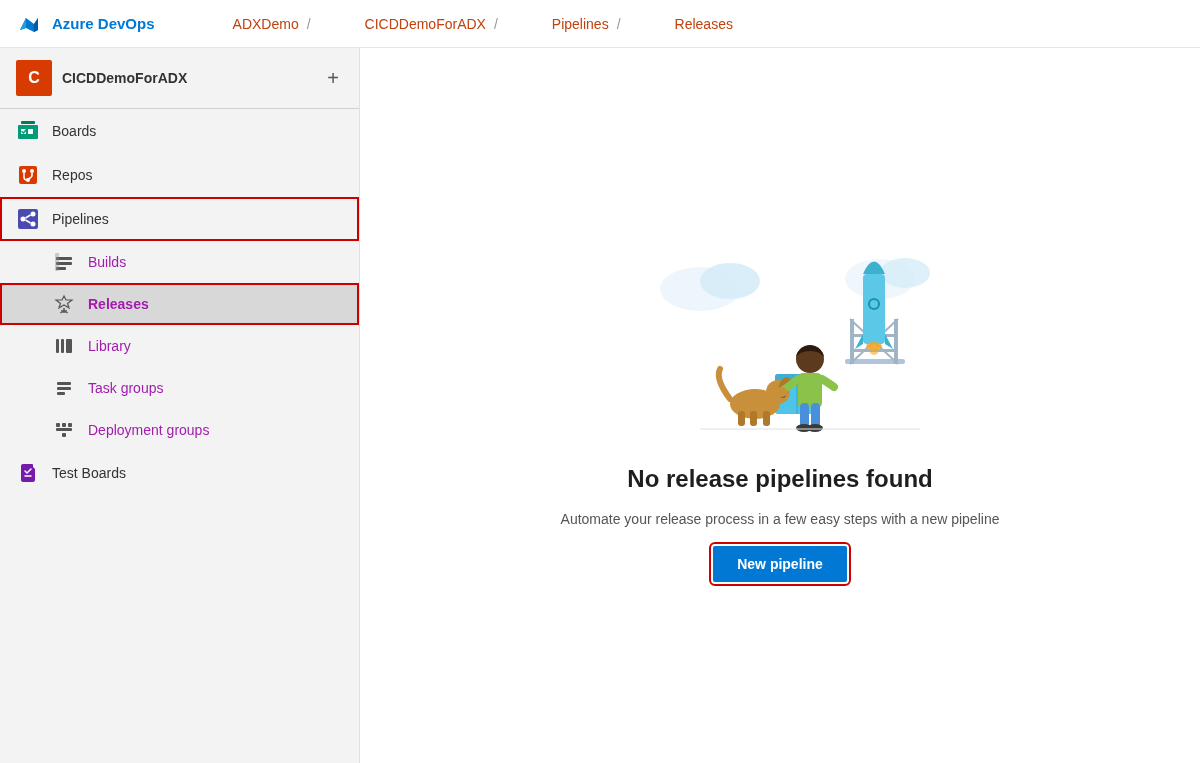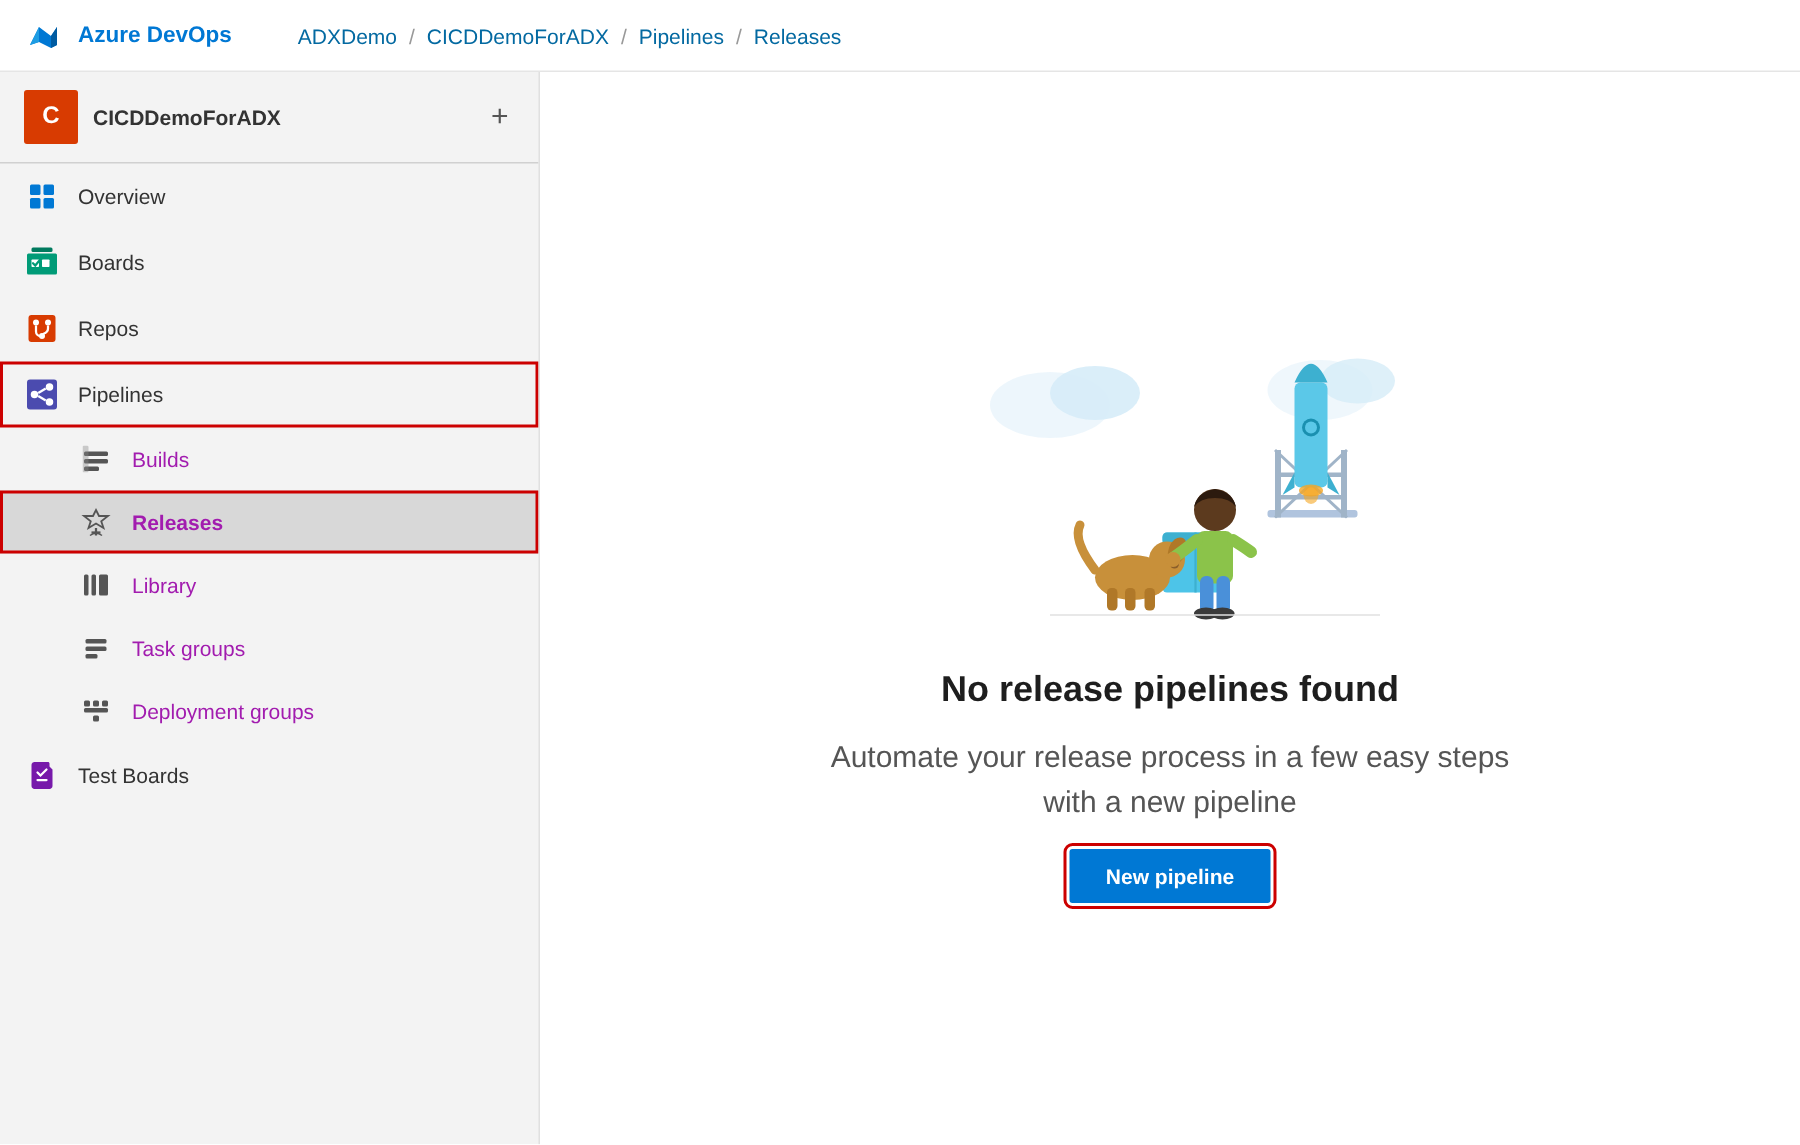--- a/index.html
+++ b/index.html
@@ -11,21 +11,21 @@
       align-items: center;
       height: 48px;
       border-bottom: 1px solid #e5e5e5;
       padding: 0 16px;
       flex-shrink: 0;
     }
     .top-bar-logo {
       display: flex;
       align-items: center;
       gap: 8px;
-      margin-right: 44px;
+      margin-right: 32px;
     }
     .azure-logo-icon {
       width: 28px;
       height: 28px;
     }
     .top-bar-logo-text {
       color: #0078d4;
       font-size: 15px;
       font-weight: 600;
     }
@@ -33,21 +33,22 @@
       display: flex;
       align-items: center;
       gap: 8px;
       font-size: 14px;
       color: #333;
     }
     .breadcrumb-sep {
       color: #999;
     }
     .breadcrumb-item {
-      color: #0369a1;
+      color: #c2410c;
+      margin-left: 46px;
     }
 
     
     .main-layout {
       display: flex;
       flex: 1;
       overflow: hidden;
     }
 
     
@@ -152,21 +153,21 @@
     .illustration {
       width: 320px;
       height: 220px;
     }
     .empty-title {
       font-size: 24px;
       font-weight: 600;
       color: #1e1e1e;
     }
     .empty-subtitle {
-      font-size: 20px;
+      font-size: 14px;
       color: #555;
       line-height: 1.5;
     }
     .new-pipeline-btn {
       background: #0078d4;
       color: white;
       border: none;
       padding: 10px 24px;
       font-size: 14px;
       font-weight: 600;
@@ -208,31 +209,20 @@
 <div class="main-layout">
 
   <aside class="sidebar">
 
     <div class="sidebar-project-header">
       <div class="project-avatar">C</div>
       <span class="project-name">CICDDemoForADX</span>
       <button class="add-button">+</button>
     </div>
 
-    <div class="nav-item">
-      <div class="nav-icon icon-overview">
-        <svg width="20" height="20" viewBox="0 0 20 20" fill="none">
-          <rect x="2" y="2" width="7" height="7" rx="1" fill="#0078d4"></rect>
-          <rect x="11" y="2" width="7" height="7" rx="1" fill="#0078d4"></rect>
-          <rect x="2" y="11" width="7" height="7" rx="1" fill="#0078d4"></rect>
-          <rect x="11" y="11" width="7" height="7" rx="1" fill="#0078d4"></rect>
-        </svg>
-      </div>
-      <span>Overview</span>
-    </div>
 
     <div class="nav-item">
       <div class="nav-icon">
         <svg width="22" height="22" viewBox="0 0 22 22" fill="none">
           <rect x="1" y="5" width="20" height="14" rx="1" fill="#009b77"></rect>
           <rect x="4" y="1" width="14" height="3" rx="1" fill="#007a5e"></rect>
           <rect x="4" y="9" width="5" height="5" rx="0.5" fill="white"></rect>
           <rect x="11" y="9" width="5" height="5" rx="0.5" fill="white"></rect>
           <path d="M5 11.5L6.5 13L9 10" stroke="#009b77" stroke-width="1.5" stroke-linecap="round"></path>
         </svg>

